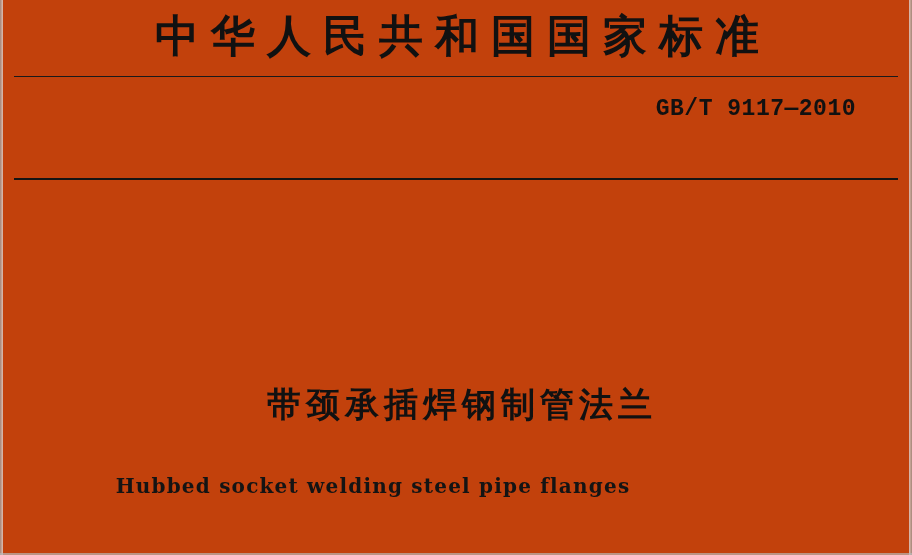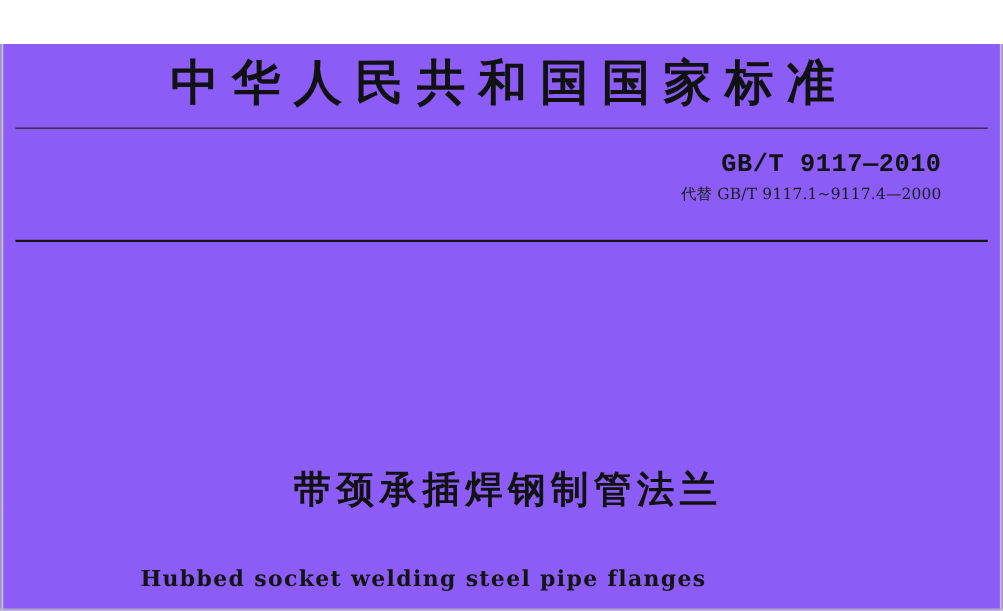--- a/index.html
+++ b/index.html
@@ -13,22 +13,21 @@
     position: relative;
     overflow: hidden;
     font-family: "Liberation Serif", serif;
     color: #0d0d0d;
   }
 
   
   .page {
     position: absolute;
     inset: 0;
-    background: #8b5cf6;
-    margin-top: 40px;
+    background: #c2410c;
   }
 
   
   .banner {
     position: absolute;
     top: 8px;
     left: 0;
     width: 912px;
     text-align: center;
   }
@@ -87,21 +86,21 @@
     font-family: "DejaVu Sans", sans-serif;
     font-weight: bold;
     font-size: 34px;
     letter-spacing: 5px;
     color: #111;
     padding-left: 6px;
   }
   .title-en {
     position: absolute;
     top: 474px;
-    left: 12px;
+    left: 0;
     width: 746px;
     text-align: center;
     font-family: "DejaVu Serif", serif;
     font-weight: bold;
     font-size: 20px;
     letter-spacing: 1.2px;
     color: #141414;
   }
 
   
@@ -133,21 +132,20 @@
 <div class="page">
 
   <div class="banner">
     <div class="banner-title">中华人民共和国国家标准</div>
   </div>
 
   <div class="rule-thin rule-top"></div>
 
   <div class="std-block">
     <div class="std-number">GB/T 9117—2010</div>
-    <div class="std-replaces">代替 GB/T 9117.1~9117.4—2000</div>
   </div>
 
   <div class="rule-thin rule-bottom"></div>
 
   <div class="title-cn">带颈承插焊钢制管法兰</div>
 
   <div class="title-en">Hubbed socket welding steel pipe flanges</div>
 
   <div class="edge-left"></div>
   <div class="edge-right"></div>

